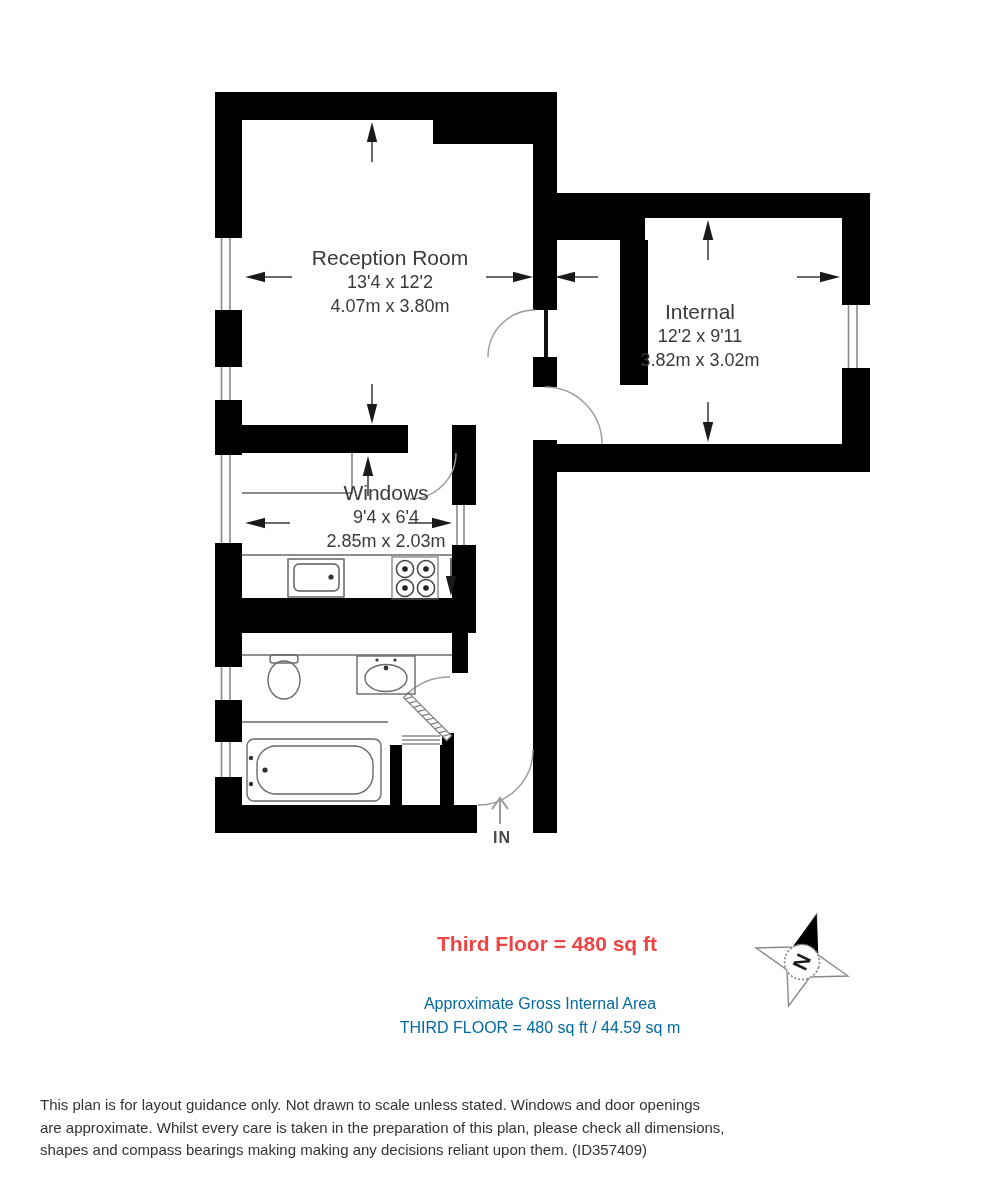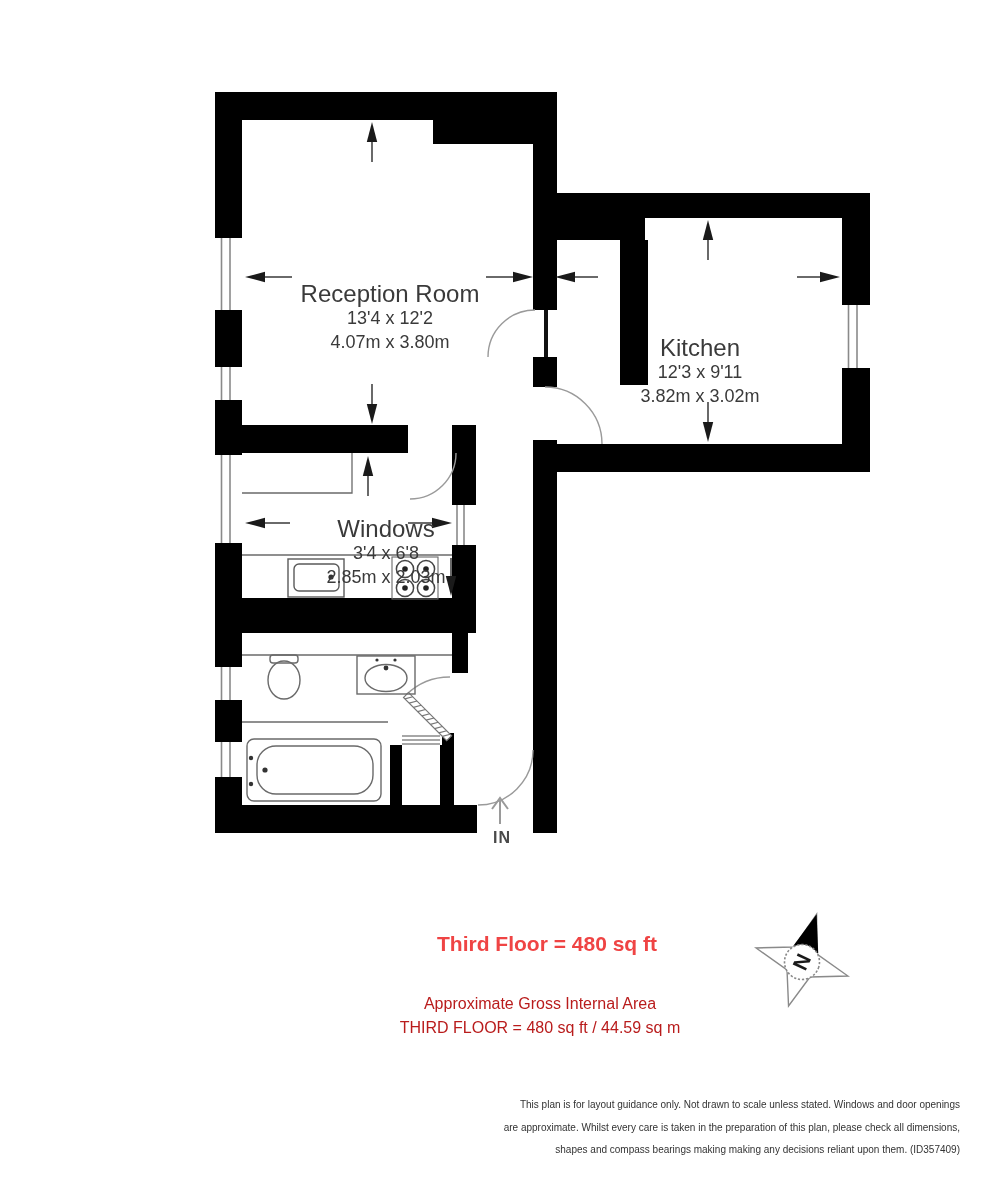--- a/index.html
+++ b/index.html
@@ -1,29 +1,29 @@
 <!DOCTYPE html>
 <html><head>
 <meta charset="utf-8">
 <style>
   html,body{margin:0;padding:0;background:#ffffff;}
   #stage{position:relative;width:997px;height:1200px;background:#ffffff;overflow:hidden;
          font-family:"Liberation Sans",sans-serif;}
   #plan-svg{position:absolute;left:0;top:0;}
   .lbl{position:absolute;transform:translateX(-50%);text-align:center;color:#3a3a3a;
        font-size:18px;line-height:24px;white-space:nowrap;}
-  .lbl .rn{font-size:24px;margin-top:36px;}
+  .lbl .rn{font-size:21px;}
   #in-label{position:absolute;transform:translateX(-50%);color:#4a4a4a;font-size:16px;
             font-weight:700;letter-spacing:1px;}
   #title{position:absolute;transform:translateX(-50%);color:#ef4444;font-size:21px;
          font-weight:700;white-space:nowrap;}
-  #summary{position:absolute;transform:translateX(-50%);text-align:center;color:#b91c1c;
+  #summary{position:absolute;transform:translateX(-50%);text-align:center;color:#0369a1;
            font-size:16px;line-height:23.5px;white-space:nowrap;}
-  #disclaimer{position:absolute;transform:translateX(-50%);text-align:right;color:#333333;
-              font-size:10px;line-height:22.5px;width:920px;white-space:nowrap;}
+  #disclaimer{position:absolute;transform:translateX(-50%);text-align:left;color:#333333;
+              font-size:15px;line-height:22.5px;width:920px;white-space:nowrap;}
 </style>
 </head>
 <body>
 
 <div id="stage">
 
   <svg id="plan-svg" width="997" height="1200" viewBox="0 0 997 1200">
 
     <g fill="#000000" stroke="none">
 
@@ -219,28 +219,28 @@
     </g>
   </svg>
 
   <div class="lbl" style="left:390px;top:246px;">
     <div class="rn">Reception Room</div>
     <div>13'4 x 12'2</div>
     <div>4.07m x 3.80m</div>
   </div>
 
   <div class="lbl" style="left:700px;top:300px;">
-    <div class="rn">Kitchen</div>
-    <div>12'3 x 9'11</div>
+    <div class="rn">Internal</div>
+    <div>12'2 x 9'11</div>
     <div>3.82m x 3.02m</div>
   </div>
 
   <div class="lbl" style="left:386px;top:481px;">
     <div class="rn">Windows</div>
-    <div>3'4 x 6'8</div>
+    <div>9'4 x 6'4</div>
     <div>2.85m x 2.03m</div>
   </div>
 
   <div id="in-label" style="left:502px;top:829px;">IN</div>
 
   <div id="title" style="left:547px;top:932px;">Third Floor = 480 sq ft</div>
 
   <div id="summary" style="left:540px;top:992px;">
     <div>Approximate Gross Internal Area</div>
     <div>THIRD FLOOR = 480 sq ft / 44.59 sq m</div>

